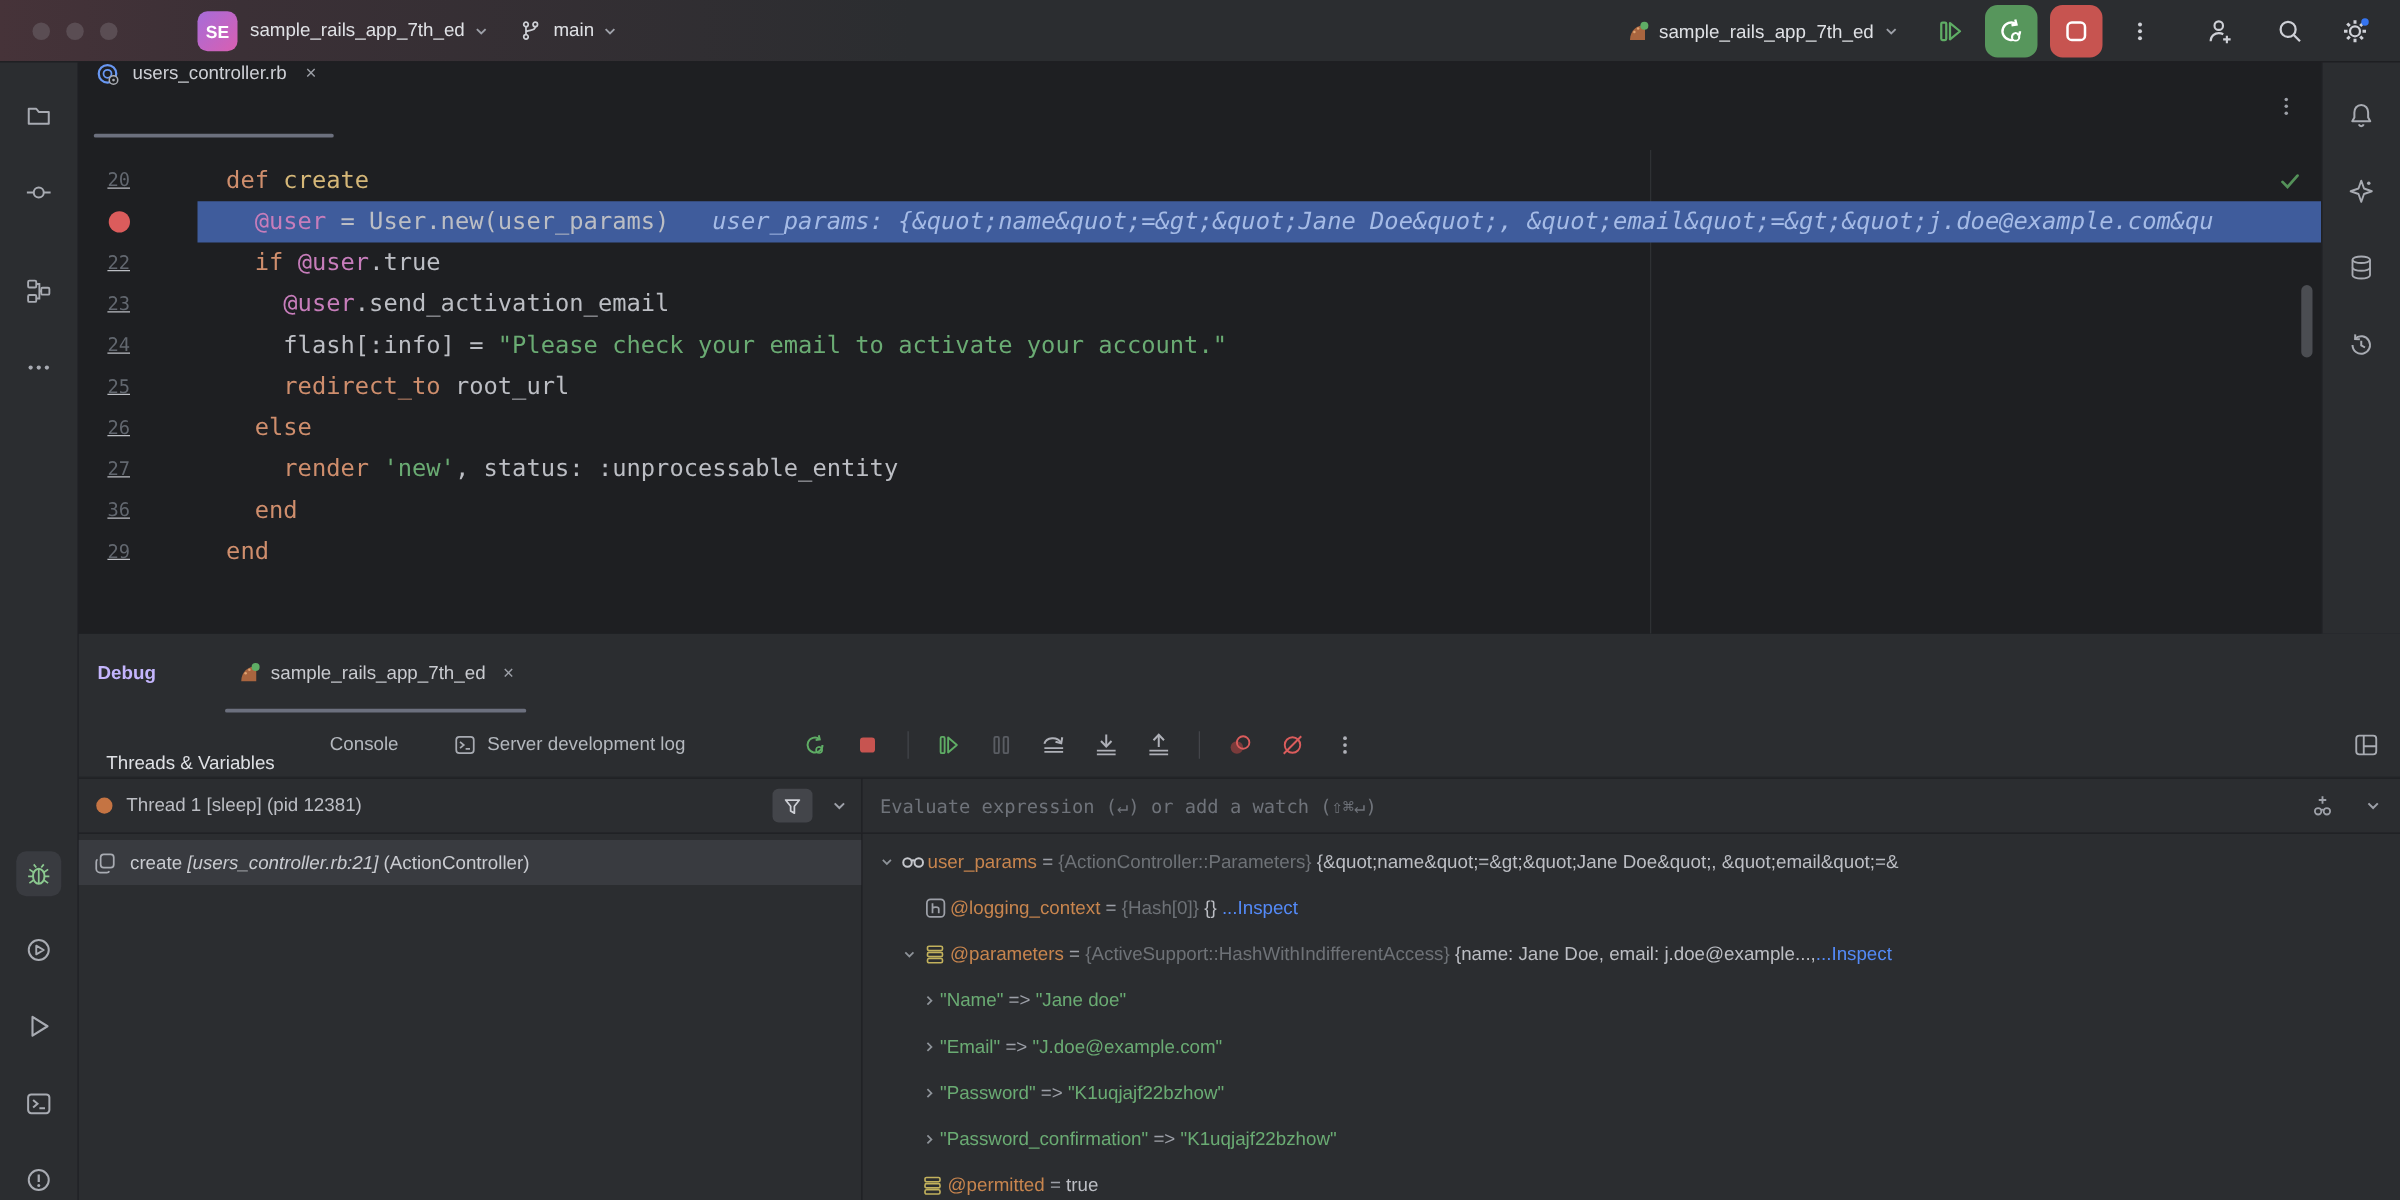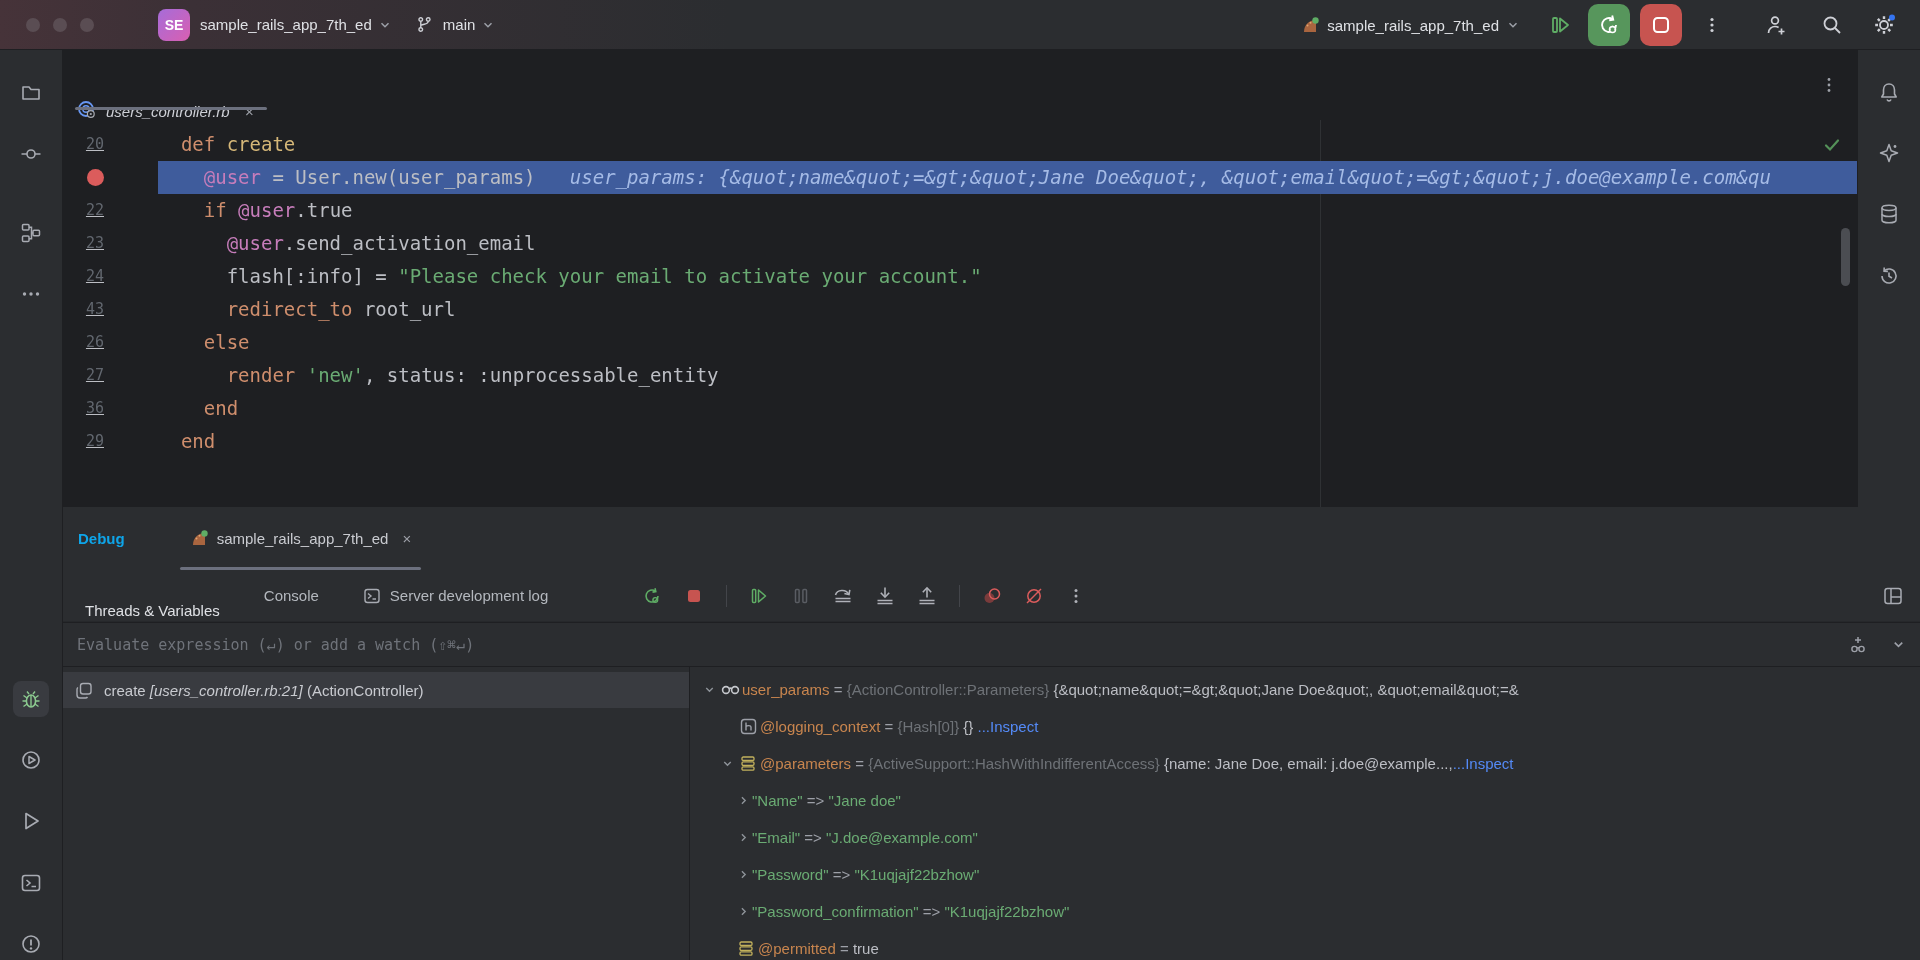--- a/index.html
+++ b/index.html
@@ -31,21 +31,21 @@
   .stripe-left .sicon, .stripe-right .sicon { position:absolute; left:50%; transform:translateX(-50%);
      width:36px; height:36px; display:flex; align-items:center; justify-content:center; border-radius:8px; cursor:pointer; }
   .sicon.active { background:#393B40; }
   .editor-region { position:absolute; left:63px; top:0; right:0; height:457px; display:flex; }
   .editor-col { flex:1; display:flex; flex-direction:column; min-width:0; }
   .stripe-right { position:relative; width:63px; background:#2B2D30; border-left:1px solid #1E1F22; }
   .debug-region { position:absolute; left:63px; top:457px; right:0; bottom:0; background:#2B2D30; display:flex; flex-direction:column; }
 
   
   .tabbar { height:70px; background:#1E1F22; position:relative; display:flex; align-items:center; padding-left:12px; }
-  .etab { display:flex; align-items:flex-end; gap:9px; padding:0 14px 0 2px; height:100%; position:relative; color:#CED0D6; font-size:15px;font-style:italic; }
+  .etab { display:flex; align-items:flex-start; gap:9px; padding:0 14px 0 2px; height:100%; position:relative; color:#CED0D6; font-size:15px; }
   .etab .underline { position:absolute; left:0; right:0; bottom:10px; height:3px; background:#6C707E; border-radius:2px; }
   .tab-close { color:#9DA0A8; font-size:15px; margin-left:6px; cursor:pointer; }
   .tabbar-kebab { position:absolute; right:20px; top:50%; transform:translateY(-50%); cursor:pointer; }
 
   
   .editor { position:relative; flex:1; background:#1E1F22; overflow:hidden; font-family:"DejaVu Sans Mono", monospace; }
   .margin-guide { position:absolute; left:1257px; top:0; bottom:0; width:1px; background:#2F3134; }
   .codelines { position:relative; padding-top:8px; }
   .cline { display:flex; height:33px; line-height:33px; font-size:19px; white-space:pre; position:relative; }
   .gut { width:95px; flex:none; display:flex;text-decoration:underline; }
@@ -63,21 +63,21 @@
   .editor-check { position:absolute; top:16px; right:16px; }
   .editor-thumb { position:absolute; right:7px; top:108px; width:9px; height:58px; background:#4B4D52; border-radius:5px; }
 
   
   .breadcrumbs { height:37px; background:#1E1F22; border-top:1px solid #2A2C2F; display:flex; align-items:center;
      padding-left:16px; gap:10px; font-size:15px; color:#A8ACB2; }
   .bc-sep { color:#6F737A; font-size:13px; }
 
   
   .dbg-header { height:63px; display:flex; align-items:center; padding-left:15px; position:relative; }
-  .dbg-title { font-size:15px; font-weight:bold; color:#0ea5e9; }
+  .dbg-title { font-size:15px; font-weight:bold; color:#c4b5fd; }
   .dbg-session { display:flex; align-items:center; gap:8px; margin-left:55px; height:100%; position:relative; padding:0 10px; color:#C9CBD0; font-size:15px; }
   .dbg-session .underline { position:absolute; left:0; right:0; bottom:0; height:3px; background:#6C707E; border-radius:2px; }
   .dbg-tabsrow { height:52px; display:flex; align-items:center; padding-left:22px; border-bottom:1px solid #26282B; }
   .vtab { font-size:15px; margin-right:44px; color:#B4B8BE; cursor:pointer; display:flex; align-items:center; gap:9px; }
   .vtab.active { color:#DFE1E5;margin-top:30px; }
   .dbg-toolbar { display:flex; align-items:center; gap:14px; margin-left:46px; }
   .tbi { width:28px; height:28px; display:flex; align-items:center; justify-content:center; cursor:pointer; border-radius:5px; }
   .tb-sep { width:1px; height:22px; background:#43454A; margin:0 4px; }
   .dbg-layout { margin-left:auto; margin-right:16px; cursor:pointer; }
   .dbg-row3 { height:45px; display:flex; border-bottom:1px solid #1E1F22; border-top:1px solid #1E1F22; }
@@ -284,21 +284,21 @@
       </div>
 
       <div class="editor">
         <div class="margin-guide"></div>
         <div class="codelines" id="codelines">
             <div class="cline"><div class="gut"><div class="num">20</div></div><div class="ctext"><span class="tok-pl">  </span><span class="tok-kw">def</span><span class="tok-pl"> </span><span class="tok-fn">create</span></div></div>
             <div class="cline cur"><div class="gut"><div class="bp"><div class="bp-dot"></div></div></div><div class="ctext"><span class="tok-pl">    </span><span class="tok-ivar">@user</span><span class="tok-pl"> = User.new(user_params)</span><span class="tok-hint">   user_params: {&amp;quot;name&amp;quot;=&amp;gt;&amp;quot;Jane Doe&amp;quot;, &amp;quot;email&amp;quot;=&amp;gt;&amp;quot;j.doe@example.com&amp;qu</span></div></div>
             <div class="cline"><div class="gut"><div class="num">22</div></div><div class="ctext"><span class="tok-pl">    </span><span class="tok-kw">if</span><span class="tok-pl"> </span><span class="tok-ivar">@user</span><span class="tok-pl">.true</span></div></div>
             <div class="cline"><div class="gut"><div class="num">23</div></div><div class="ctext"><span class="tok-pl">      </span><span class="tok-ivar">@user</span><span class="tok-pl">.send_activation_email</span></div></div>
             <div class="cline"><div class="gut"><div class="num">24</div></div><div class="ctext"><span class="tok-pl">      flash[:info] = </span><span class="tok-str">"Please check your email to activate your account."</span></div></div>
-            <div class="cline"><div class="gut"><div class="num">43</div></div><div class="ctext"><span class="tok-pl">      </span><span class="tok-kw">redirect_to</span><span class="tok-pl"> root_url</span></div></div>
+            <div class="cline"><div class="gut"><div class="num">25</div></div><div class="ctext"><span class="tok-pl">      </span><span class="tok-kw">redirect_to</span><span class="tok-pl"> root_url</span></div></div>
             <div class="cline"><div class="gut"><div class="num">26</div></div><div class="ctext"><span class="tok-pl">    </span><span class="tok-kw">else</span></div></div>
             <div class="cline"><div class="gut"><div class="num">27</div></div><div class="ctext"><span class="tok-pl">      </span><span class="tok-kw">render</span><span class="tok-pl"> </span><span class="tok-str">'new'</span><span class="tok-pl">, status: :unprocessable_entity</span></div></div>
             <div class="cline"><div class="gut"><div class="num">36</div></div><div class="ctext"><span class="tok-pl">    </span><span class="tok-kw">end</span></div></div>
             <div class="cline"><div class="gut"><div class="num">29</div></div><div class="ctext"><span class="tok-pl">  </span><span class="tok-kw">end</span></div></div>
           </div>
         <svg class="editor-check" width="18" height="18" viewBox="0 0 18 18">
           <path d="M3 9.5 L7 13.5 L15 4.5" fill="none" stroke="#549159" stroke-width="2.2" stroke-linecap="round"></path>
         </svg>
         <div class="editor-thumb"></div>
       </div>
@@ -434,20 +434,34 @@
 
       <div class="dbg-layout">
         <svg width="22" height="22" viewBox="0 0 22 22">
           <rect x="3" y="3.5" width="16" height="15" rx="2.5" fill="none" stroke="#A8ABB2" stroke-width="1.5"></rect>
           <path d="M9 3.5 V18.5 M9 12 H19" stroke="#A8ABB2" stroke-width="1.5"></path>
         </svg>
       </div>
     </div>
 
     <div class="dbg-row3">
+      <div class="thread-cell">
+        <span class="thread-dot"></span>
+        <span class="thread-label">Thread 1 [sleep] (pid 12381)</span>
+        <span class="filter-btn">
+          <svg width="16" height="16" viewBox="0 0 16 16">
+            <path d="M2.5 3 H13.5 L9.5 8 V13.5 L6.5 11.8 V8 Z" fill="none" stroke="#CED0D6" stroke-width="1.4" stroke-linejoin="round"></path>
+          </svg>
+        </span>
+        <span class="thread-chev">
+          <svg width="15" height="15" viewBox="0 0 14 14">
+              <path d="M3.5 5.3 L7 8.8 L10.5 5.3" fill="none" stroke="#9DA0A8" stroke-width="1.5"></path>
+            </svg>
+        </span>
+      </div>
       <div class="eval-cell">
         <input class="eval-input" placeholder="Evaluate expression (↵) or add a watch (⇧⌘↵)" style="">
         <span style="margin-right:22px; cursor:pointer">
           <svg width="22" height="22" viewBox="0 0 22 22">
             <path d="M11 3 v6 M8 6 h6" stroke="#9DA0A8" stroke-width="1.5"></path>
             <circle cx="7.5" cy="15" r="2.6" fill="none" stroke="#9DA0A8" stroke-width="1.4"></circle>
             <circle cx="14.5" cy="15" r="2.6" fill="none" stroke="#9DA0A8" stroke-width="1.4"></circle>
             <path d="M10.1 14.2 c0.6 -0.6 1.2 -0.6 1.8 0" fill="none" stroke="#9DA0A8" stroke-width="1.4"></path>
           </svg>
         </span>

